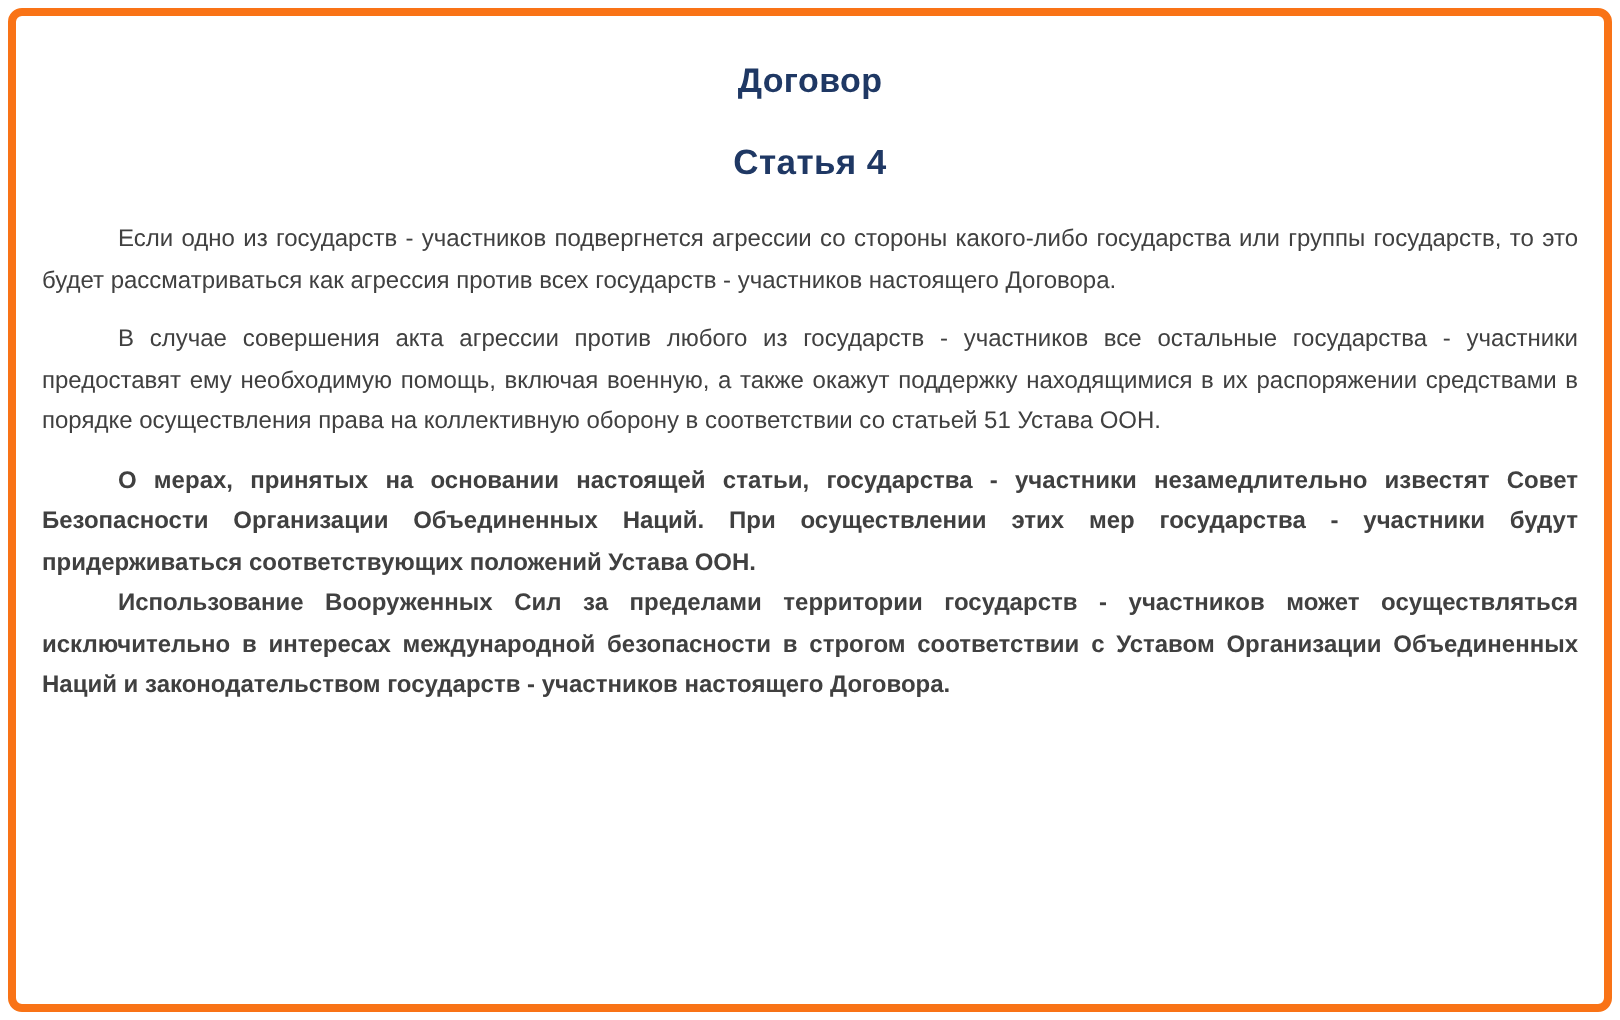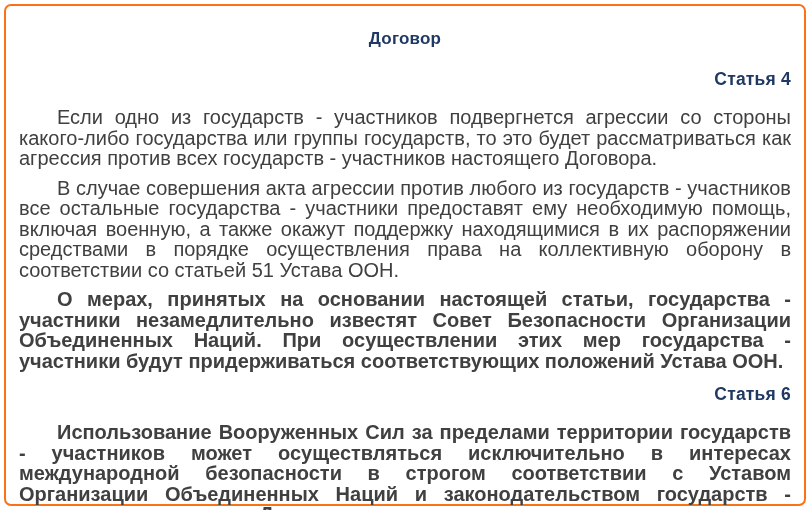--- a/index.html
+++ b/index.html
@@ -10,45 +10,45 @@
   }
   .page {
     position: relative;
     width: 810px; height: 510px;
     background: #ffffff;
     overflow: hidden;
   }
   .frame {
     position: absolute;
     left: 4px; top: 4px; right: 4px; bottom: 4px;
-    border: 2px solid #f97316;
+    border: 4px solid #f97316;
     border-radius: 7px;
     background: #ffffff;
     padding: 10px 13px 10px 13px;
   }
   .doc-title {
     margin-top: 12px;
     text-align: center;
     font-size: 17px;
     font-weight: bold;
     line-height: 22px;
     color: #1f3864;
     letter-spacing: 0.2px;
   }
   .article-heading {
-    text-align: right;
+    text-align: center;
     font-size: 17.5px;
     font-weight: bold;
     color: #1f3864;
     letter-spacing: 0.2px;
   }
   .heading-4 { margin: 19px 0 17px 0; }
   .heading-6 { margin: 13px 0 17px 0; }
   .body-text p {
-    font-size: 20px;
+    font-size: 12px;
     line-height: 20.5px;
     color: #404040;
     text-align: justify;
     text-indent: 38px;
     margin-bottom: 9px;
   }
   .body-text p:last-child { margin-bottom: 0; font-weight: bold; }
 </style>
 </head>
 <body>
@@ -61,20 +61,19 @@
     </div>
 
     <div class="article-heading heading-4">Статья 4</div>
 
     <div class="body-text">
       <p>Если одно из государств - участников подвергнется агрессии со стороны какого-либо государства или группы государств, то это будет рассматриваться как агрессия против всех государств - участников настоящего Договора.</p>
       <p>В случае совершения акта агрессии против любого из государств - участников все остальные государства - участники предоставят ему необходимую помощь, включая военную, а также окажут поддержку находящимися в их распоряжении средствами в порядке осуществления права на коллективную оборону в соответствии со статьей 51 Устава ООН.</p>
       <p>О мерах, принятых на основании настоящей статьи, государства - участники незамедлительно известят Совет Безопасности Организации Объединенных Наций. При осуществлении этих мер государства - участники будут придерживаться соответствующих положений Устава ООН.</p>
     </div>
 
-    <div class="article-heading heading-6">Статья 6</div>
 
     <div class="body-text">
       <p>Использование Вооруженных Сил за пределами территории государств - участников может осуществляться исключительно в интересах международной безопасности в строгом соответствии с Уставом Организации Объединенных Наций и законодательством государств - участников настоящего Договора.</p>
     </div>
 
   </div>
 </div>
 
 </body></html>

